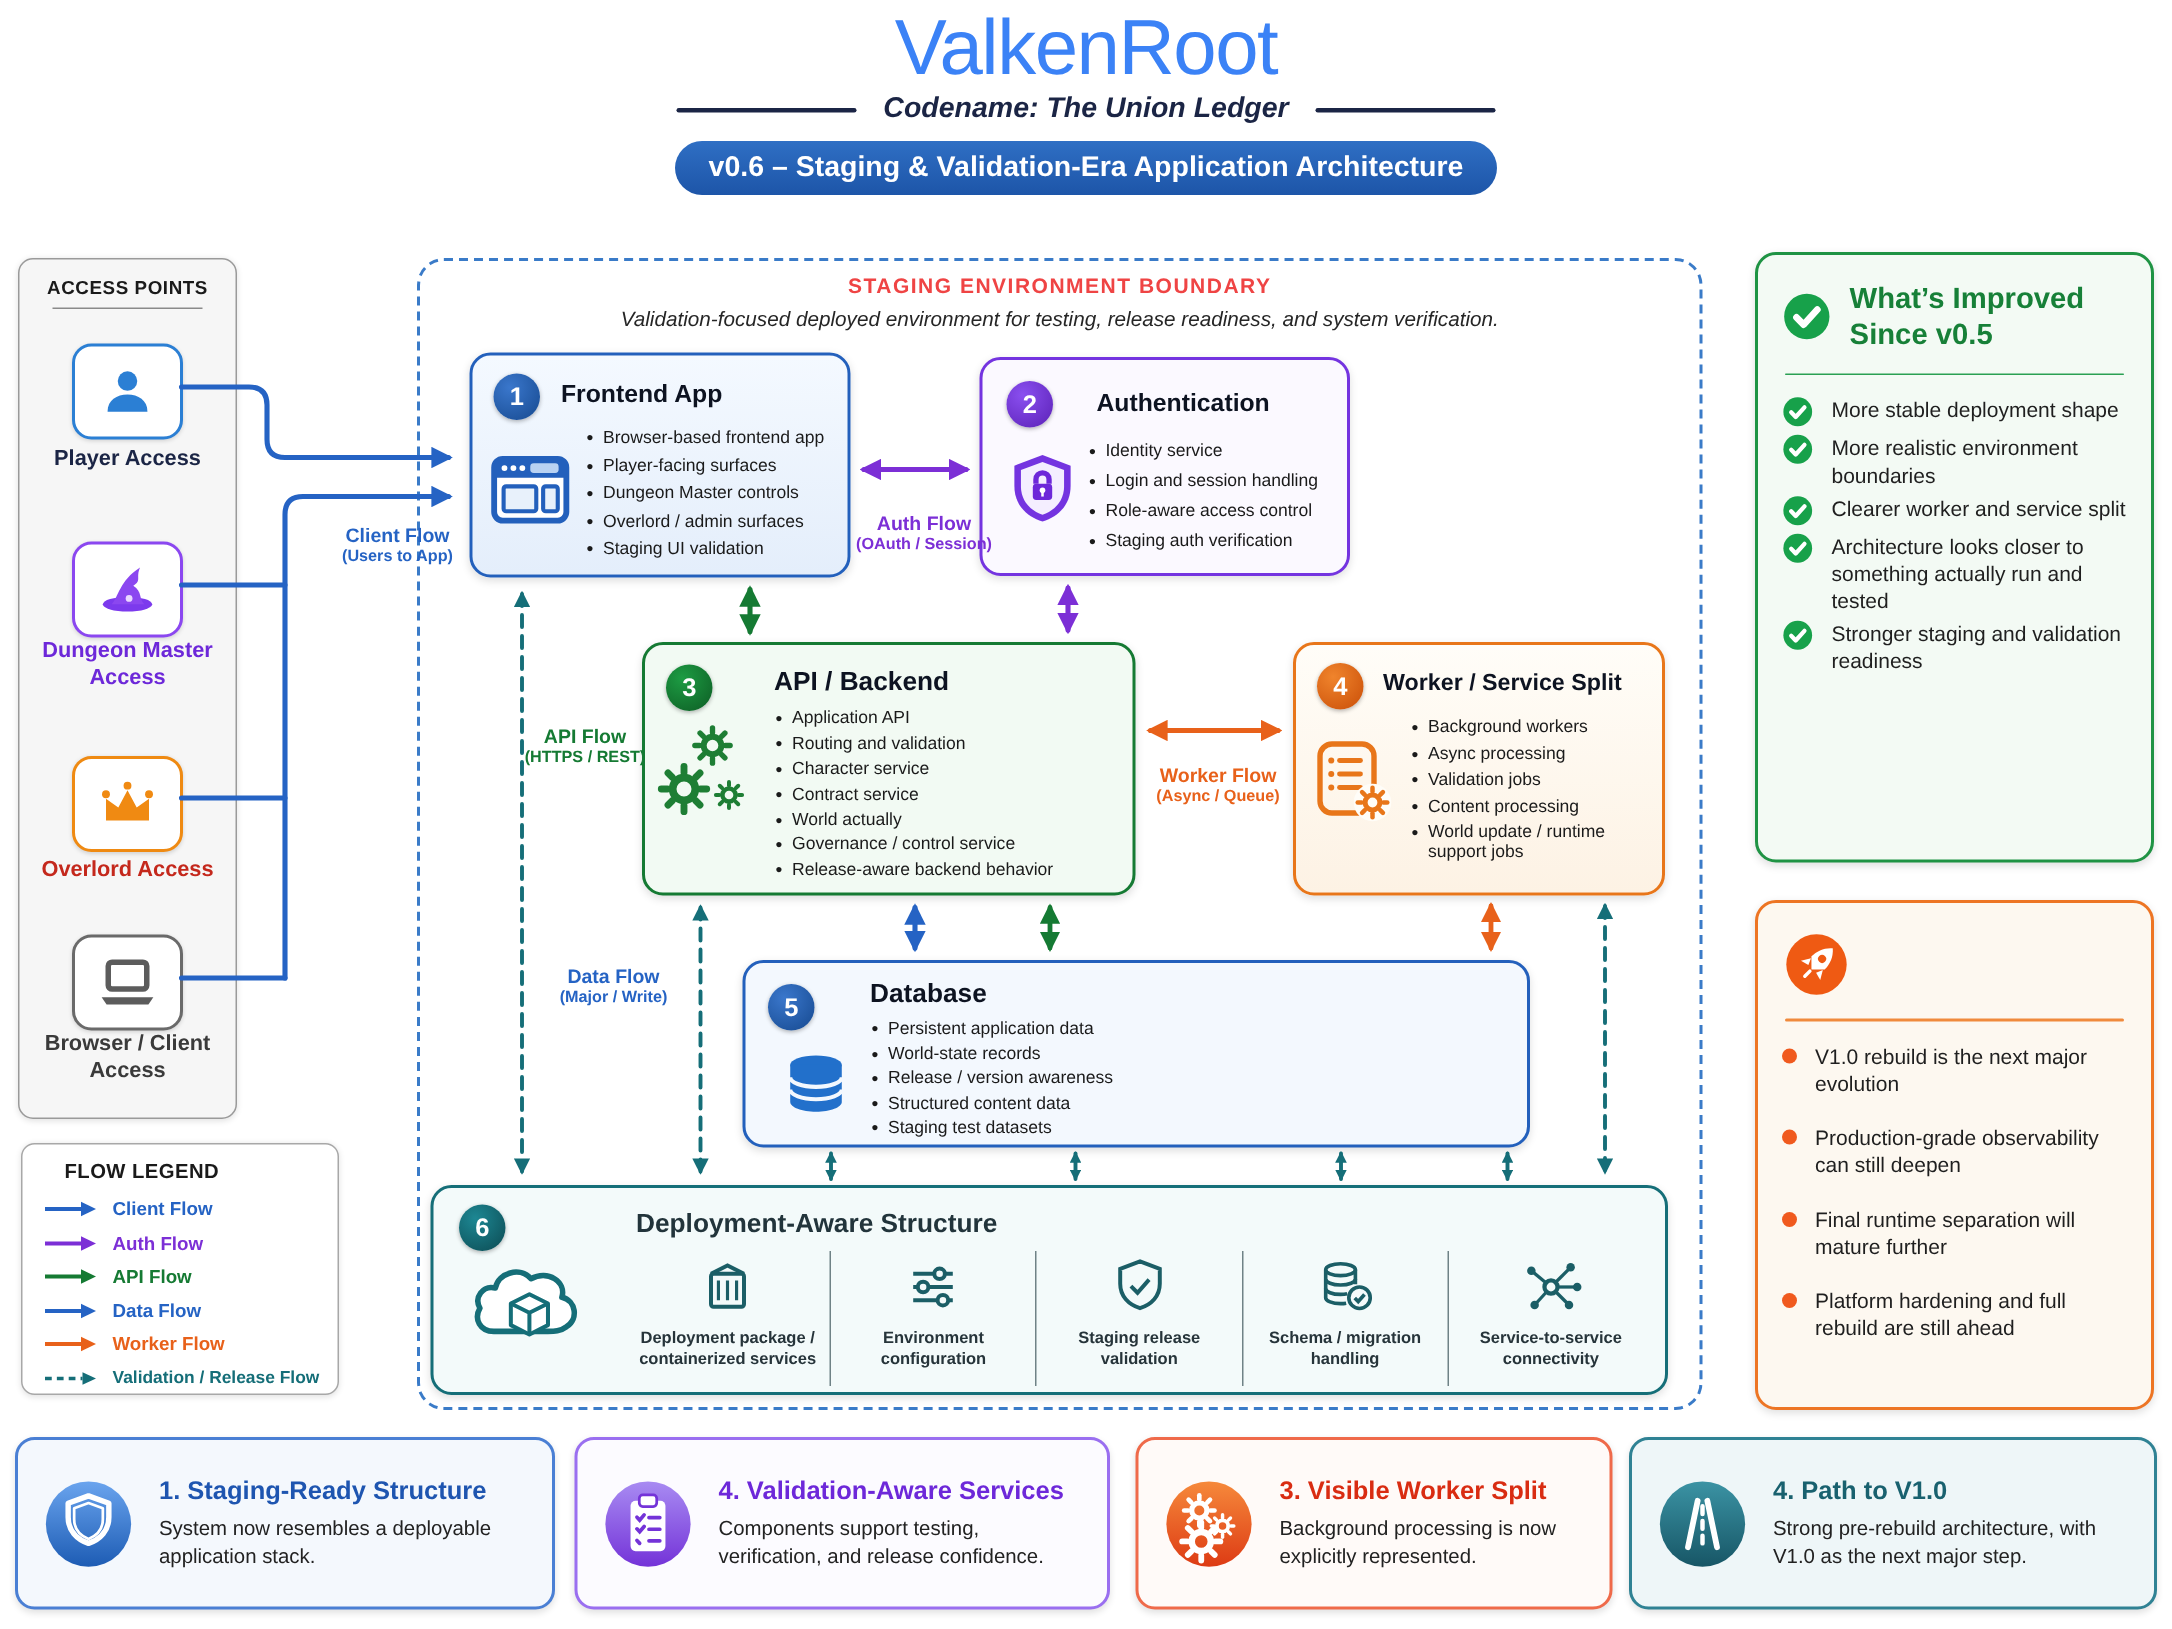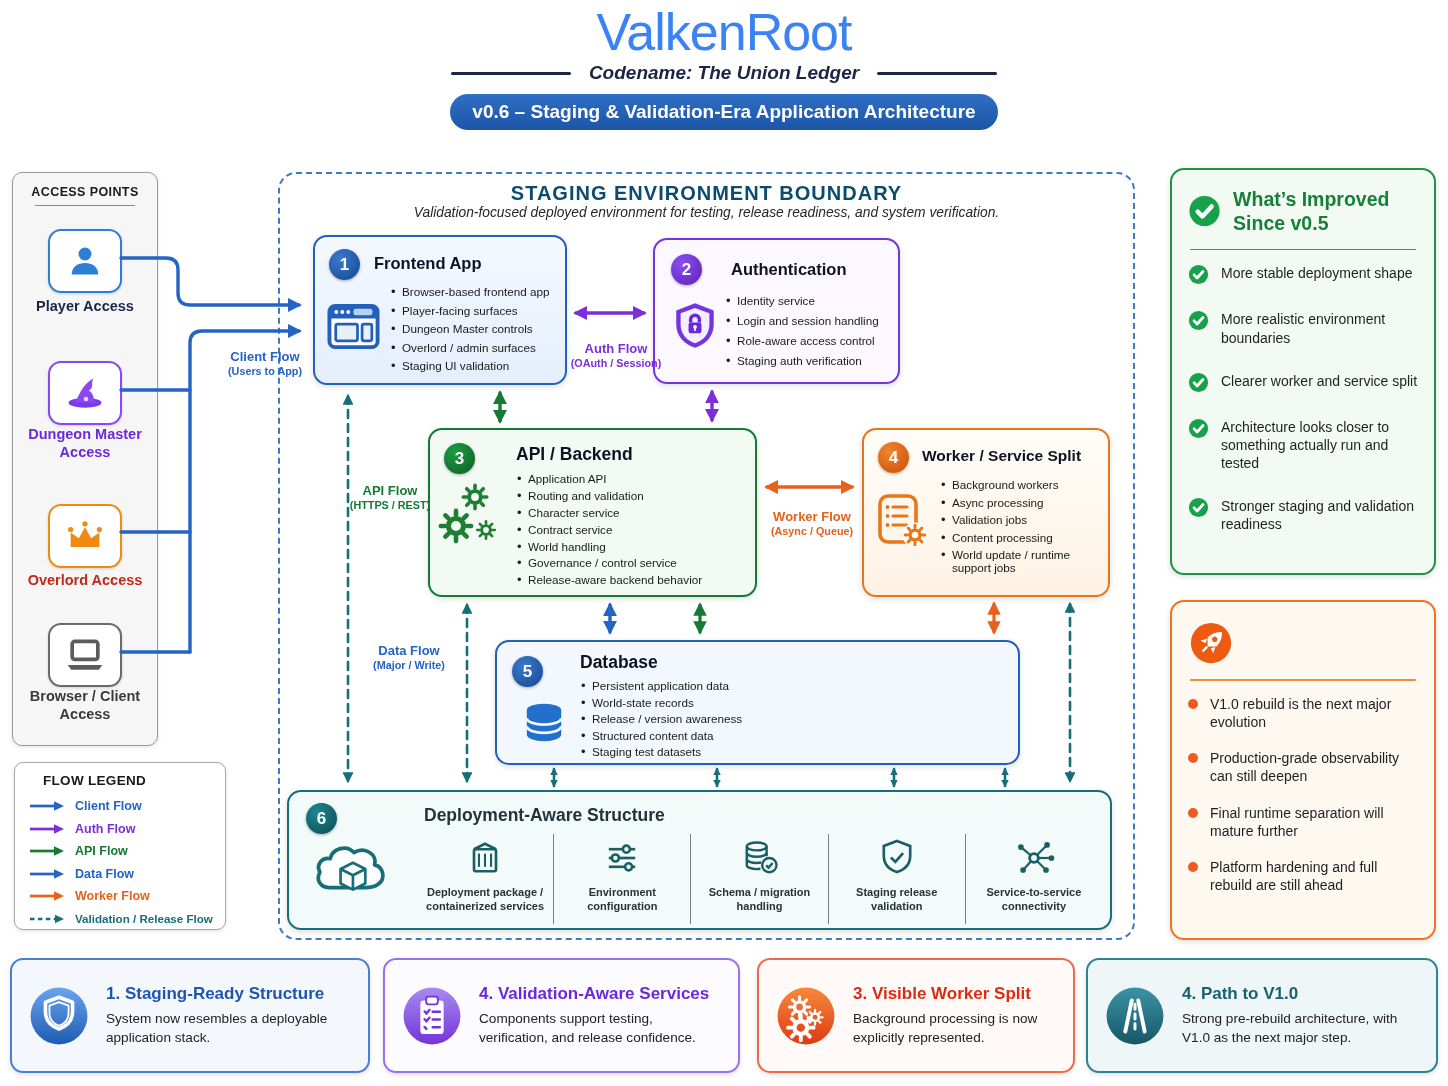--- a/index.html
+++ b/index.html
@@ -31,22 +31,22 @@
   .legend{position:absolute;left:14px;top:762px;width:212px;height:168px;background:#fff;
     border:1.6px solid #a8a8a8;border-radius:9px;box-shadow:0 1px 4px rgba(0,0,0,.12);padding:8px 0 0 14px;box-sizing:border-box;}
   .lg-title{font-size:13.5px;font-weight:800;color:#1a1a1a;margin:2px 0 7px 14px;letter-spacing:.3px;}
   .lg-row{display:flex;align-items:center;gap:10px;height:22.5px;}
   .lg-label{font-size:12.5px;font-weight:800;}
   .lc-client,.lc-data{color:#2563c4}.lc-auth{color:#7c2fd6}.lc-api{color:#157a33}
   .lc-worker{color:#e8611a}.lc-val{color:#156e78}
   
   .boundary{position:absolute;left:278px;top:172px;width:857px;height:768px;border:2.3px dashed #3a7bc8;
     border-radius:18px;box-sizing:border-box;}
-  .bd-title{position:absolute;top:8px;width:100%;text-align:center;font-size:20px;font-weight:800;
-    color:#0c4a6e;letter-spacing:1px;}
+  .bd-title{position:absolute;top:8px;width:100%;text-align:center;font-size:14px;font-weight:800;
+    color:#ef4444;letter-spacing:1px;}
   .bd-sub{position:absolute;top:31px;width:100%;text-align:center;font-size:13.8px;font-style:italic;color:#262626;}
   
   .node{position:absolute;border-radius:14px;box-sizing:border-box;box-shadow:0 2px 6px rgba(0,0,0,.13);}
   .badge{position:absolute;width:31px;height:31px;border-radius:50%;color:#fff;font-size:17px;font-weight:800;
     display:flex;align-items:center;justify-content:center;box-shadow:0 1px 3px rgba(0,0,0,.3);}
   .n-title{position:absolute;font-size:16.5px;font-weight:800;color:#0d1321;}
   .blt{position:relative;padding-left:12px;font-size:11.7px;color:#1a1a1a;font-weight:500;}
   .blt::before{content:"\2022";position:absolute;left:1px;top:-1px;font-size:13px;}
   .blts{position:absolute;display:flex;flex-direction:column;}
   .n-icon{position:absolute;}
@@ -97,21 +97,21 @@
   
   .sidep{position:absolute;left:1170px;width:266px;border-radius:14px;box-sizing:border-box;
     box-shadow:0 2px 6px rgba(0,0,0,.13);padding:18px 16px 14px 16px;}
   .p-improved{top:168px;height:407px;border:2.4px solid #1f9344;background:#f3faf4;}
   .p-evolution{top:600px;height:340px;border:2.4px solid #ed7524;background:#fdf8f0;}
   .sp-head{display:flex;align-items:flex-start;gap:12px;}
   .sp-title{font-size:19.5px;font-weight:800;line-height:1.22;}
   .t-green{color:#178038}.t-orange{color:#e23c16}
   .sp-div{height:1.8px;margin:13px 2px 14px 2px;border-radius:1px;}
   .d-green{background:#2aa053}.d-orange{background:#f08a3c}
-  .sp-items{display:flex;flex-direction:column;gap:25px;}
+  .sp-items{display:flex;flex-direction:column;gap:4px;}
   .sp-item{display:flex;gap:12px;font-size:14px;color:#1f1f1f;line-height:1.3;font-weight:500;align-items:flex-start;}
   .sp-item .chks{flex:0 0 auto;margin-top:0px;}
   .dot{flex:0 0 auto;width:10px;height:10px;border-radius:50%;background:#f05a1e;margin-top:4px;}
   
   .bcard{position:absolute;top:958px;height:115px;border-radius:13px;box-sizing:border-box;
     display:flex;align-items:center;gap:16px;padding:0 14px 0 16px;box-shadow:0 2px 5px rgba(0,0,0,.12);}
   .bc1{left:10px;width:360px;border:2.2px solid #4a7fd4;background:#f4f8fd;}
   .bc2{left:383px;width:357px;border:2.2px solid #9a6ff0;background:#fcfbff;}
   .bc3{left:757px;width:318px;border:2.2px solid #ef6a4a;background:#fffaf8;}
   .bc4{left:1086px;width:352px;border:2.2px solid #2f8294;background:#eef6f8;}
@@ -327,21 +327,21 @@
     <svg class="n-icon" width="66" height="74" viewBox="0 0 66 74">
       <use href="#gear" transform="translate(37,17) scale(1.05)"></use>
       <use href="#gear" transform="translate(18,46) scale(1.35)"></use>
       <use href="#gear" transform="translate(48,50) scale(0.78)"></use>
     </svg>
     <div class="blts">
       <div class="blt">Application API</div>
       <div class="blt">Routing and validation</div>
       <div class="blt">Character service</div>
       <div class="blt">Contract service</div>
-      <div class="blt">World handling</div>
+      <div class="blt">World actually</div>
       <div class="blt">Governance / control service</div>
       <div class="blt">Release-aware backend behavior</div>
     </div>
   </div>
 
   <div class="node node4">
     <div class="badge">4</div>
     <div class="n-title">Worker / Service Split</div>
     <svg class="n-icon" width="56" height="56" viewBox="0 0 56 56" style="color:#e8761a">
       <rect x="6" y="4" width="36" height="46" rx="8" fill="none" stroke="#e8761a" stroke-width="3.6"></rect>
@@ -413,35 +413,35 @@
           <line x1="8" y1="12" x2="32" y2="12"></line>
             <circle cx="24" cy="12" r="3.2"></circle>
           <line x1="8" y1="20" x2="32" y2="20"></line>
             <circle cx="14" cy="20" r="3.2"></circle>
           <line x1="8" y1="28" x2="32" y2="28"></line>
             <circle cx="26" cy="28" r="3.2"></circle>
         </svg>
         <div class="dep-label">Environment configuration</div>
       </div>
       <div class="dep-item">
+        <svg width="44" height="44" viewBox="0 0 40 40" stroke="#1b5e66" fill="none" stroke-width="2.4">
+          <path d="M20 4.5 32 9v9c0 7.5-5 12.6-12 14.8C13 30.6 8 25.5 8 18V9z"></path>
+          <path d="M14.5 19.5l4 4 7-8"></path>
+        </svg>
+        <div class="dep-label">Staging release validation</div>
+      </div>
+      <div class="dep-item">
         <svg width="44" height="44" viewBox="0 0 40 40" stroke="#1b5e66" fill="none" stroke-width="2.2">
           <ellipse cx="17" cy="9.5" rx="9" ry="3.6"></ellipse>
           <path d="M8 9.5v17c0 2 4 3.6 9 3.6 1.2 0 2.4-.1 3.4-.3M26 9.5v8.8"></path>
           <path d="M8 15.2c0 2 4 3.6 9 3.6s9-1.6 9-3.6M8 20.9c0 2 4 3.6 9 3.6 1.4 0 2.8-.1 4-.4"></path>
           <circle cx="28.5" cy="26.5" r="6.5" fill="#f3fafa"></circle>
           <path d="M25.6 26.7l2.1 2.1 3.8-4.2"></path>
         </svg>
         <div class="dep-label">Schema / migration handling</div>
-      </div>
-      <div class="dep-item">
-        <svg width="44" height="44" viewBox="0 0 40 40" stroke="#1b5e66" fill="none" stroke-width="2.4">
-          <path d="M20 4.5 32 9v9c0 7.5-5 12.6-12 14.8C13 30.6 8 25.5 8 18V9z"></path>
-          <path d="M14.5 19.5l4 4 7-8"></path>
-        </svg>
-        <div class="dep-label">Staging release validation</div>
       </div>
       <div class="dep-item">
         <svg width="48" height="44" viewBox="0 0 44 40">
           <g stroke="#1b5e66" stroke-width="2">
             <line x1="22" y1="20" x2="10" y2="10"></line>
               <line x1="22" y1="20" x2="34" y2="8"></line>
               <line x1="22" y1="20" x2="38" y2="20"></line>
             <line x1="22" y1="20" x2="12" y2="31"></line>
               <line x1="22" y1="20" x2="33" y2="31"></line>
           </g>

